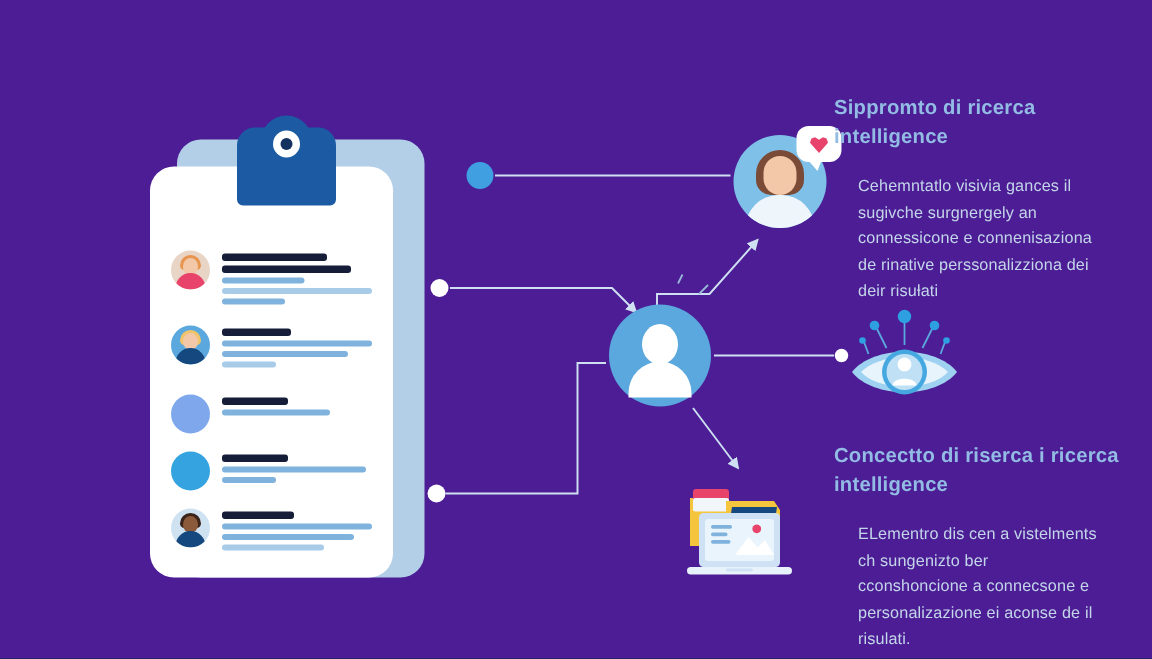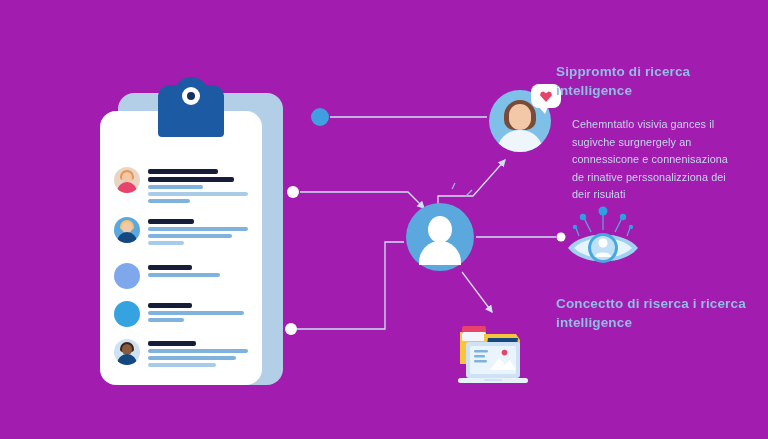--- a/index.html
+++ b/index.html
@@ -7,21 +7,21 @@
     padding: 0;
     background: #0f2a52;
   }
   body {
     font-family: "Liberation Sans", sans-serif;
   }
   #stage {
     position: relative;
     width: 768px;
     height: 439px;
-    background: #a21caf;
+    background: #4c1d95;
     overflow: hidden;
   }
 
   
   #clipboard-group {
     position: absolute;
     left: 100px;
     top: 85px;
     width: 185px;
     height: 300px;
@@ -452,15 +452,16 @@
     </svg>
   </div>
 
   <div class="textblock" id="text-top">
     <div class="tb-title">Sippromto di ricerca intelligence</div>
     <div class="tb-body">Cehemntatlo visivia gances il sugivche surgnergely an connessicone e connenisaziona de rinative perssonalizziona dei deir risuƚati</div>
   </div>
 
   <div class="textblock" id="text-bottom">
     <div class="tb-title">Concectto di riserca i ricerca intelligence</div>
+    <div class="tb-body">ELementro dis cen a vistelments ch sungenizto ber cconshoncione a connecsone e personalizazione ei aconse de il risulati.</div>
   </div>
 
 </div>
 
 </body></html>

